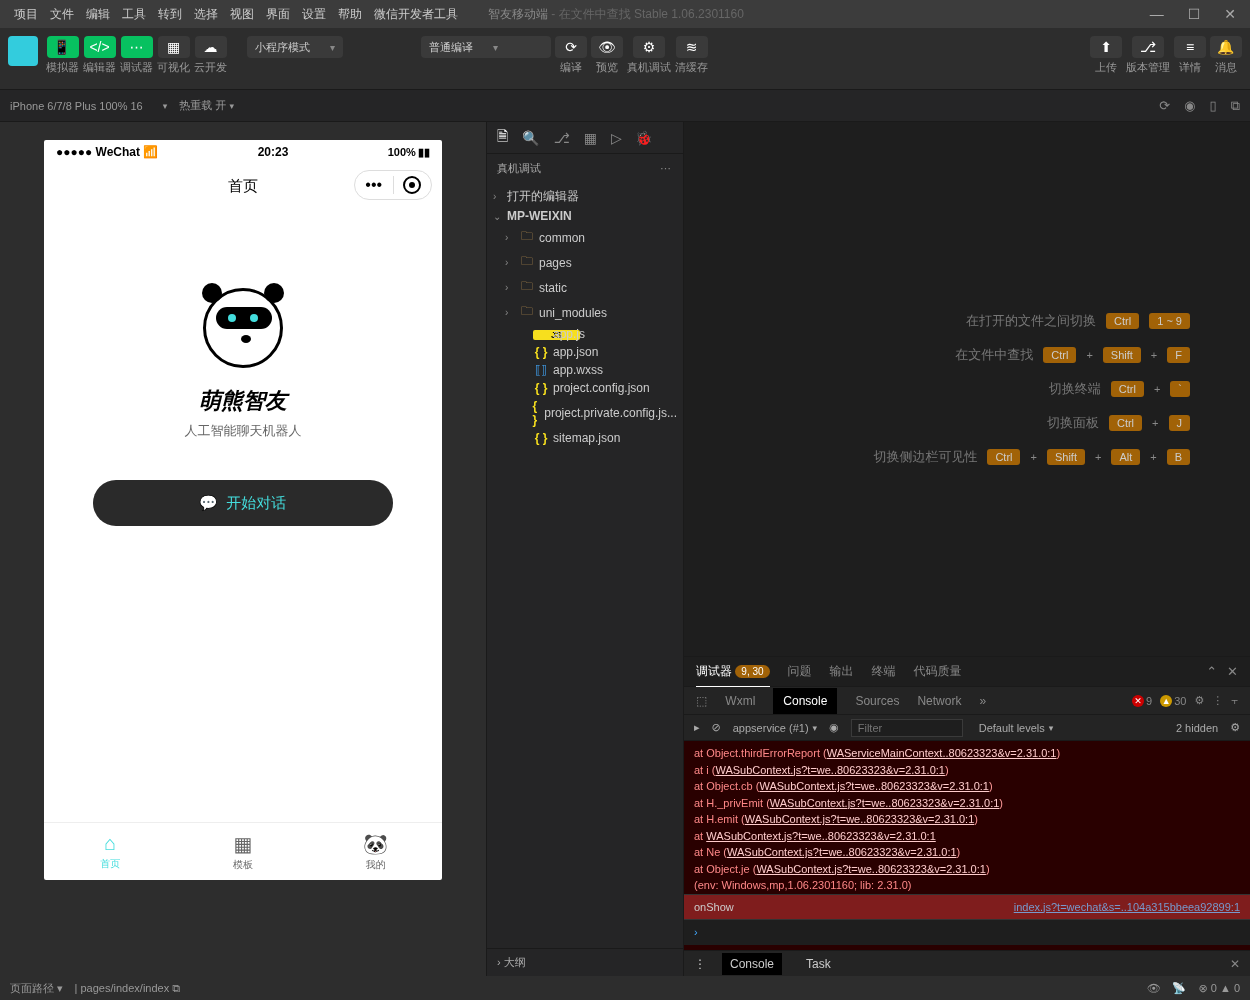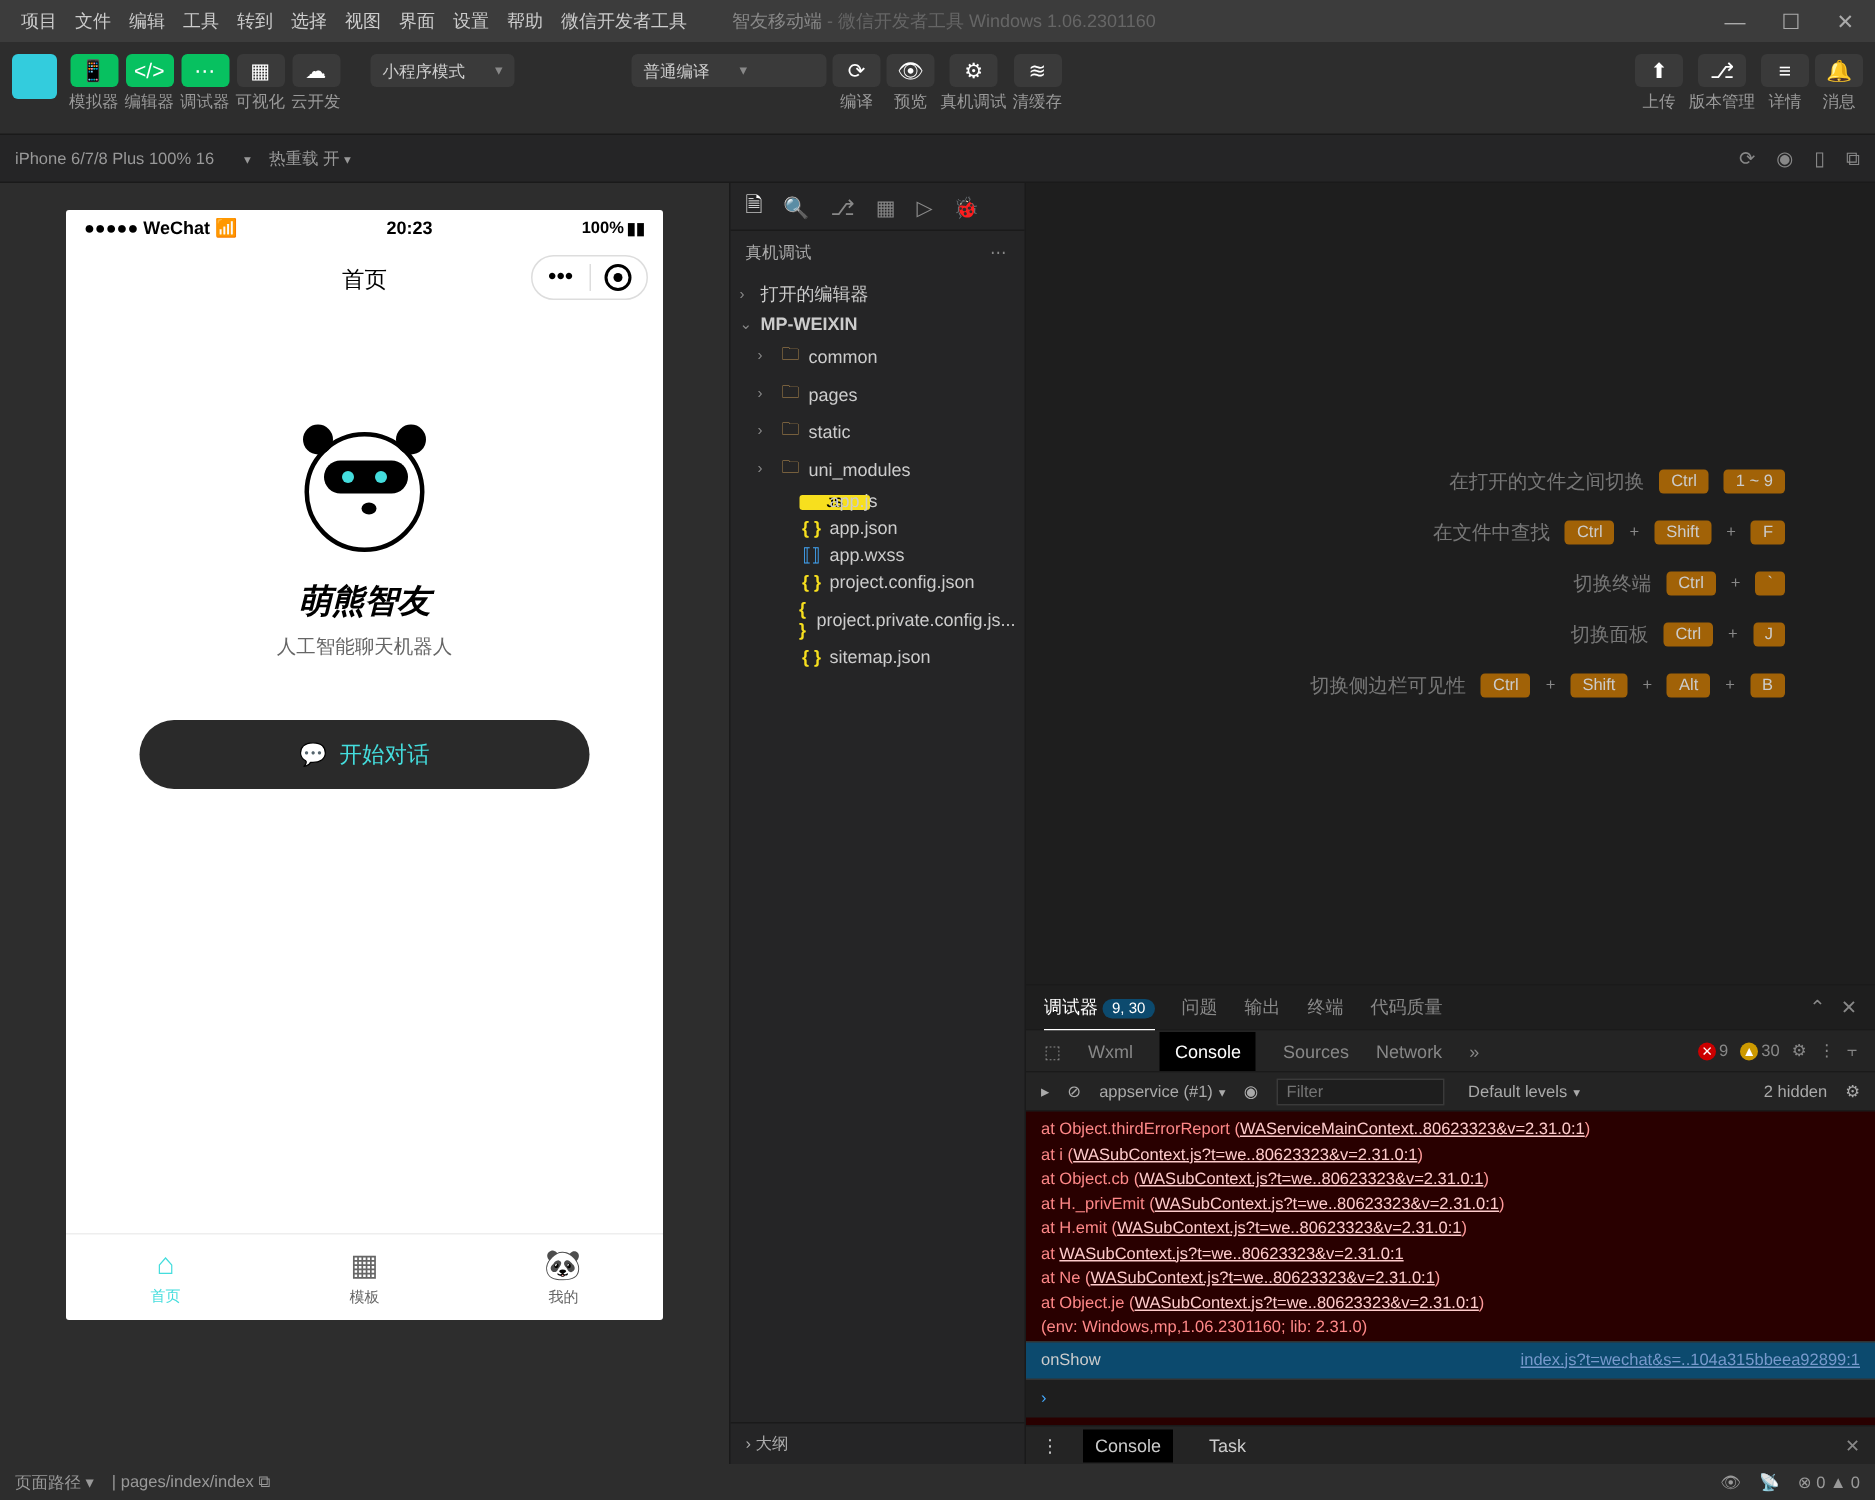--- a/index.html
+++ b/index.html
@@ -84,59 +84,59 @@
 .editor-empty { flex:1; display:flex; flex-direction:column; align-items:flex-end; justify-content:center; padding-right:60px; gap:16px; color:#777; font-size:13px; }
 .shortcut-row { display:flex; align-items:center; gap:10px; }
 .kbd { background:#a16207; border-radius:3px; padding:2px 8px; font-size:11px; color:#ccc; }
 .plus { color:#888; font-size:11px; }
 
 
 .debug-panel { height:320px; border-top:1px solid #1a1a1a; display:flex; flex-direction:column; background:#1e1e1e; }
 .debug-tabs { height:30px; display:flex; align-items:center; padding:0 12px; gap:18px; font-size:12px; color:#888; border-bottom:1px solid #1a1a1a; }
 .debug-tabs .dt { cursor:pointer; padding:6px 0; }
 .debug-tabs .dt.active { color:#fff; border-bottom:1px solid #fff; }
-.debug-tabs .badge { background:#0c4a6e; color:#fff; border-radius:8px; padding:1px 6px; font-size:10px; }
+.debug-tabs .badge { background:#a16207; color:#fff; border-radius:8px; padding:1px 6px; font-size:10px; }
 .debug-tabs .ctrls { margin-left:auto; display:flex; gap:10px; color:#888; font-size:13px; }
 .dev-tabs { height:28px; display:flex; align-items:center; padding:0 12px; gap:18px; font-size:12px; color:#888; background:#242424; border-bottom:1px solid #1a1a1a; }
 .dev-tabs .dt { cursor:pointer; }
 .dev-tabs .dt.active { color:#fff; background:#000; padding:6px 10px; }
 .dev-tabs .right { margin-left:auto; display:flex; align-items:center; gap:8px; font-size:11px; }
 .err-badge { display:flex; align-items:center; gap:2px; }
 .err-badge .c { width:12px; height:12px; border-radius:50%; display:inline-flex; align-items:center; justify-content:center; font-size:9px; color:#fff; }
 .err-badge .red { background:#c00; }
 .err-badge .yel { background:#c90; }
 .console-bar { height:26px; display:flex; align-items:center; padding:0 10px; gap:12px; background:#242424; font-size:11px; color:#aaa; border-bottom:1px solid #1a1a1a; }
 .console-bar .drop { display:flex; align-items:center; gap:4px; }
 .console-bar input { background:#1e1e1e; border:1px solid #3a3a3a; color:#ccc; padding:2px 6px; font-size:11px; width:112px; }
 .console-bar .levels { margin-left:4px; }
 .console-bar .hidden { margin-left:auto; }
 .console-body { flex:1; background:#290000; overflow:auto; font-family:Consolas,monospace; font-size:11px; padding:4px 0; line-height:1.5; }
 .console-body .ln { color:#f99; padding:0 10px; white-space:nowrap; }
 .console-body .ln .at { color:#f88; }
 .console-body .ln .link { color:#fcc; text-decoration:underline; }
 .console-body .env { color:#f88; padding:0 10px; }
-.console-body .onshow { background:#0c4a6e; color:#ccc; padding:4px 10px; display:flex; justify-content:space-between; border-top:1px solid #333; border-bottom:1px solid #333; }
+.console-body .onshow { background:#7f1d1d; color:#ccc; padding:4px 10px; display:flex; justify-content:space-between; border-top:1px solid #333; border-bottom:1px solid #333; }
 .console-body .onshow .src { color:#79c; text-decoration:underline; }
 .console-body .prompt { background:#1e1e1e; color:#4af; padding:4px 10px; }
 .console-bottom { height:26px; display:flex; align-items:center; padding:0 10px; gap:16px; font-size:12px; background:#242424; border-top:1px solid #1a1a1a; }
 .console-bottom .bt { color:#ccc; cursor:pointer; padding:4px 8px; }
 .console-bottom .bt.active { background:#000; }
 .console-bottom .close { margin-left:auto; color:#888; }
 
 
 .statusbar-bottom { height:24px; background:#2d2d2d; display:flex; align-items:center; padding:0 10px; font-size:11px; color:#999; gap:12px; }
 .statusbar-bottom .right { margin-left:auto; display:flex; gap:12px; align-items:center; }
 </style>
 </head>
 <body>
 
 <div class="titlebar">
   <span id="menus"><span class="menu-item">项目</span><span class="menu-item">文件</span><span class="menu-item">编辑</span><span class="menu-item">工具</span><span class="menu-item">转到</span><span class="menu-item">选择</span><span class="menu-item">视图</span><span class="menu-item">界面</span><span class="menu-item">设置</span><span class="menu-item">帮助</span><span class="menu-item">微信开发者工具</span></span>
   <span class="title">
-    <span>智友移动端</span><span style="color:#666"> - 微信开发者工具 Windows 1.06.2301160</span>
+    <span>智友移动端</span><span style="color:#666"> - 在文件中查找 Stable 1.06.2301160</span>
   </span>
   <span class="win-controls">
     <span>—</span>
     <span>☐</span>
     <span>✕</span>
   </span>
 </div>
 
 <div class="toolbar">
   <div class="avatar"></div>

